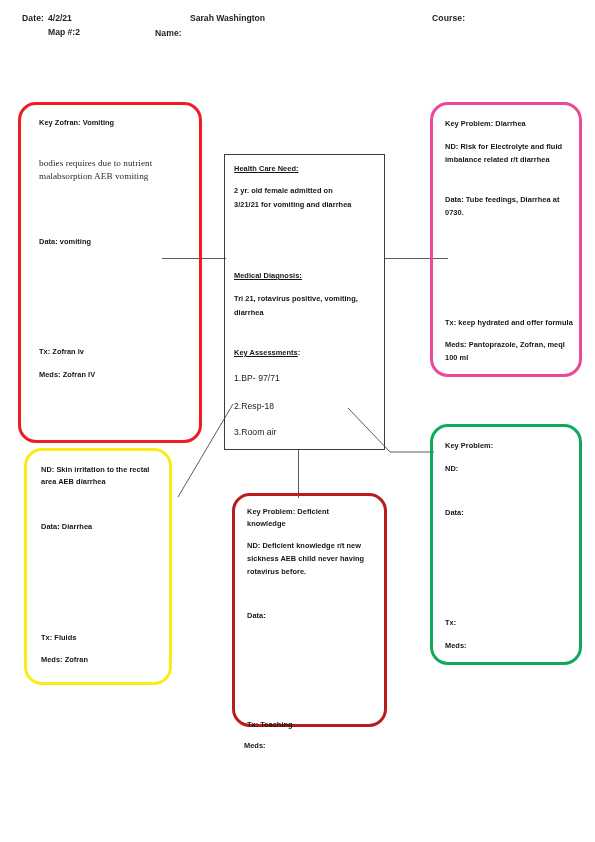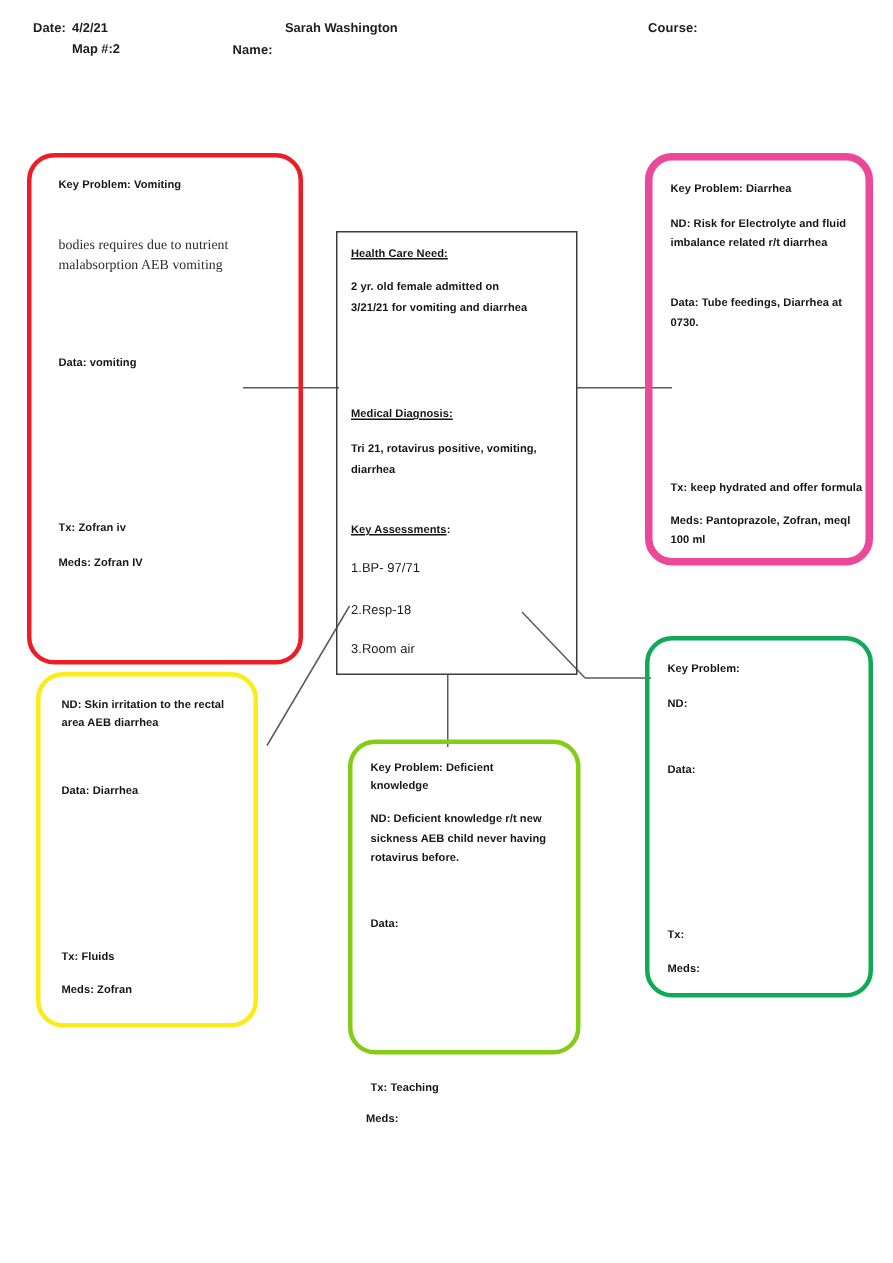--- a/index.html
+++ b/index.html
@@ -132,48 +132,48 @@
 
     <div class="tline" style="left:9px; top:192px;">
       <span class="ul">Key Assessments</span><span>:</span>
     </div>
     <div class="tline plain" style="left:9px; top:218px;">1.BP- 97/71</div>
     <div class="tline plain" style="left:9px; top:246px;text-align:right;">2.Resp-18</div>
     <div class="tline plain" style="left:9px; top:272px;">3.Room air</div>
   </div>
 
   <div class="box" style="left:18px; top:102px; width:184px; height:341px; border:3px solid #ee1c25;">
-    <div class="tline" style="left:18px; top:12px;">Key Problem: Vomiting</div>
+    <div class="tline" style="left:18px; top:12px;">Key Zofran: Vomiting</div>
     <div class="tline serif" style="left:18px; top:52px;">bodies requires due to nutrient</div>
     <div class="tline serif" style="left:18px; top:65px;">malabsorption AEB vomiting</div>
     <div class="tline" style="left:18px; top:131px;">Data: vomiting</div>
     <div class="tline" style="left:18px; top:241px;">Tx: Zofran iv</div>
     <div class="tline" style="left:18px; top:264px;">Meds: Zofran IV</div>
   </div>
 
   <div class="box" style="left:24px; top:448px; width:148px; height:237px; border:3px solid #fbec18;">
     <div class="tline" style="left:14px; top:13px;">ND: Skin irritation to the rectal</div>
     <div class="tline" style="left:14px; top:25px;">area AEB diarrhea</div>
     <div class="tline" style="left:14px; top:70px;">Data: Diarrhea</div>
     <div class="tline" style="left:14px; top:181px;">Tx: Fluids</div>
     <div class="tline" style="left:14px; top:203px;">Meds: Zofran</div>
   </div>
 
-  <div class="box" style="left:430px; top:102px; width:152px; height:275px; border:5px solid #ec4899;">
+  <div class="box" style="left:430px; top:102px; width:152px; height:275px; border:3px solid #ec4899;">
     <div class="tline" style="left:12px; top:13px;">Key Problem: Diarrhea</div>
     <div class="tline" style="left:12px; top:36px;">ND:  Risk for Electrolyte and fluid</div>
     <div class="tline" style="left:12px; top:49px;">imbalance related r/t  diarrhea</div>
     <div class="tline" style="left:12px; top:89px;">Data: Tube feedings, Diarrhea at</div>
     <div class="tline" style="left:12px; top:102px;">0730.</div>
     <div class="tline" style="left:12px; top:212px;">Tx: keep hydrated and offer formula</div>
     <div class="tline" style="left:12px; top:234px;">Meds: Pantoprazole, Zofran, meql</div>
     <div class="tline" style="left:12px; top:247px;">100 ml</div>
   </div>
 
-  <div class="box" style="left:232px; top:493px; width:155px; height:210px; border:3px solid #84cc16;">
+  <div class="box" style="left:232px; top:493px; width:155px; height:234px; border:3px solid #b91c1c;">
     <div class="tline" style="left:12px; top:10px;">Key Problem: Deficient</div>
     <div class="tline" style="left:12px; top:22px;">knowledge</div>
     <div class="tline" style="left:12px; top:44px;">ND: Deficient knowledge r/t new</div>
     <div class="tline" style="left:12px; top:57px;">sickness AEB child never having</div>
     <div class="tline" style="left:12px; top:70px;">rotavirus before.</div>
     <div class="tline" style="left:12px; top:114px;">Data:</div>
     <div class="tline" style="left:12px; top:223px;">Tx: Teaching</div>
   </div>
   <div class="tline" style="left:244px; top:740px;">Meds:</div>
 

